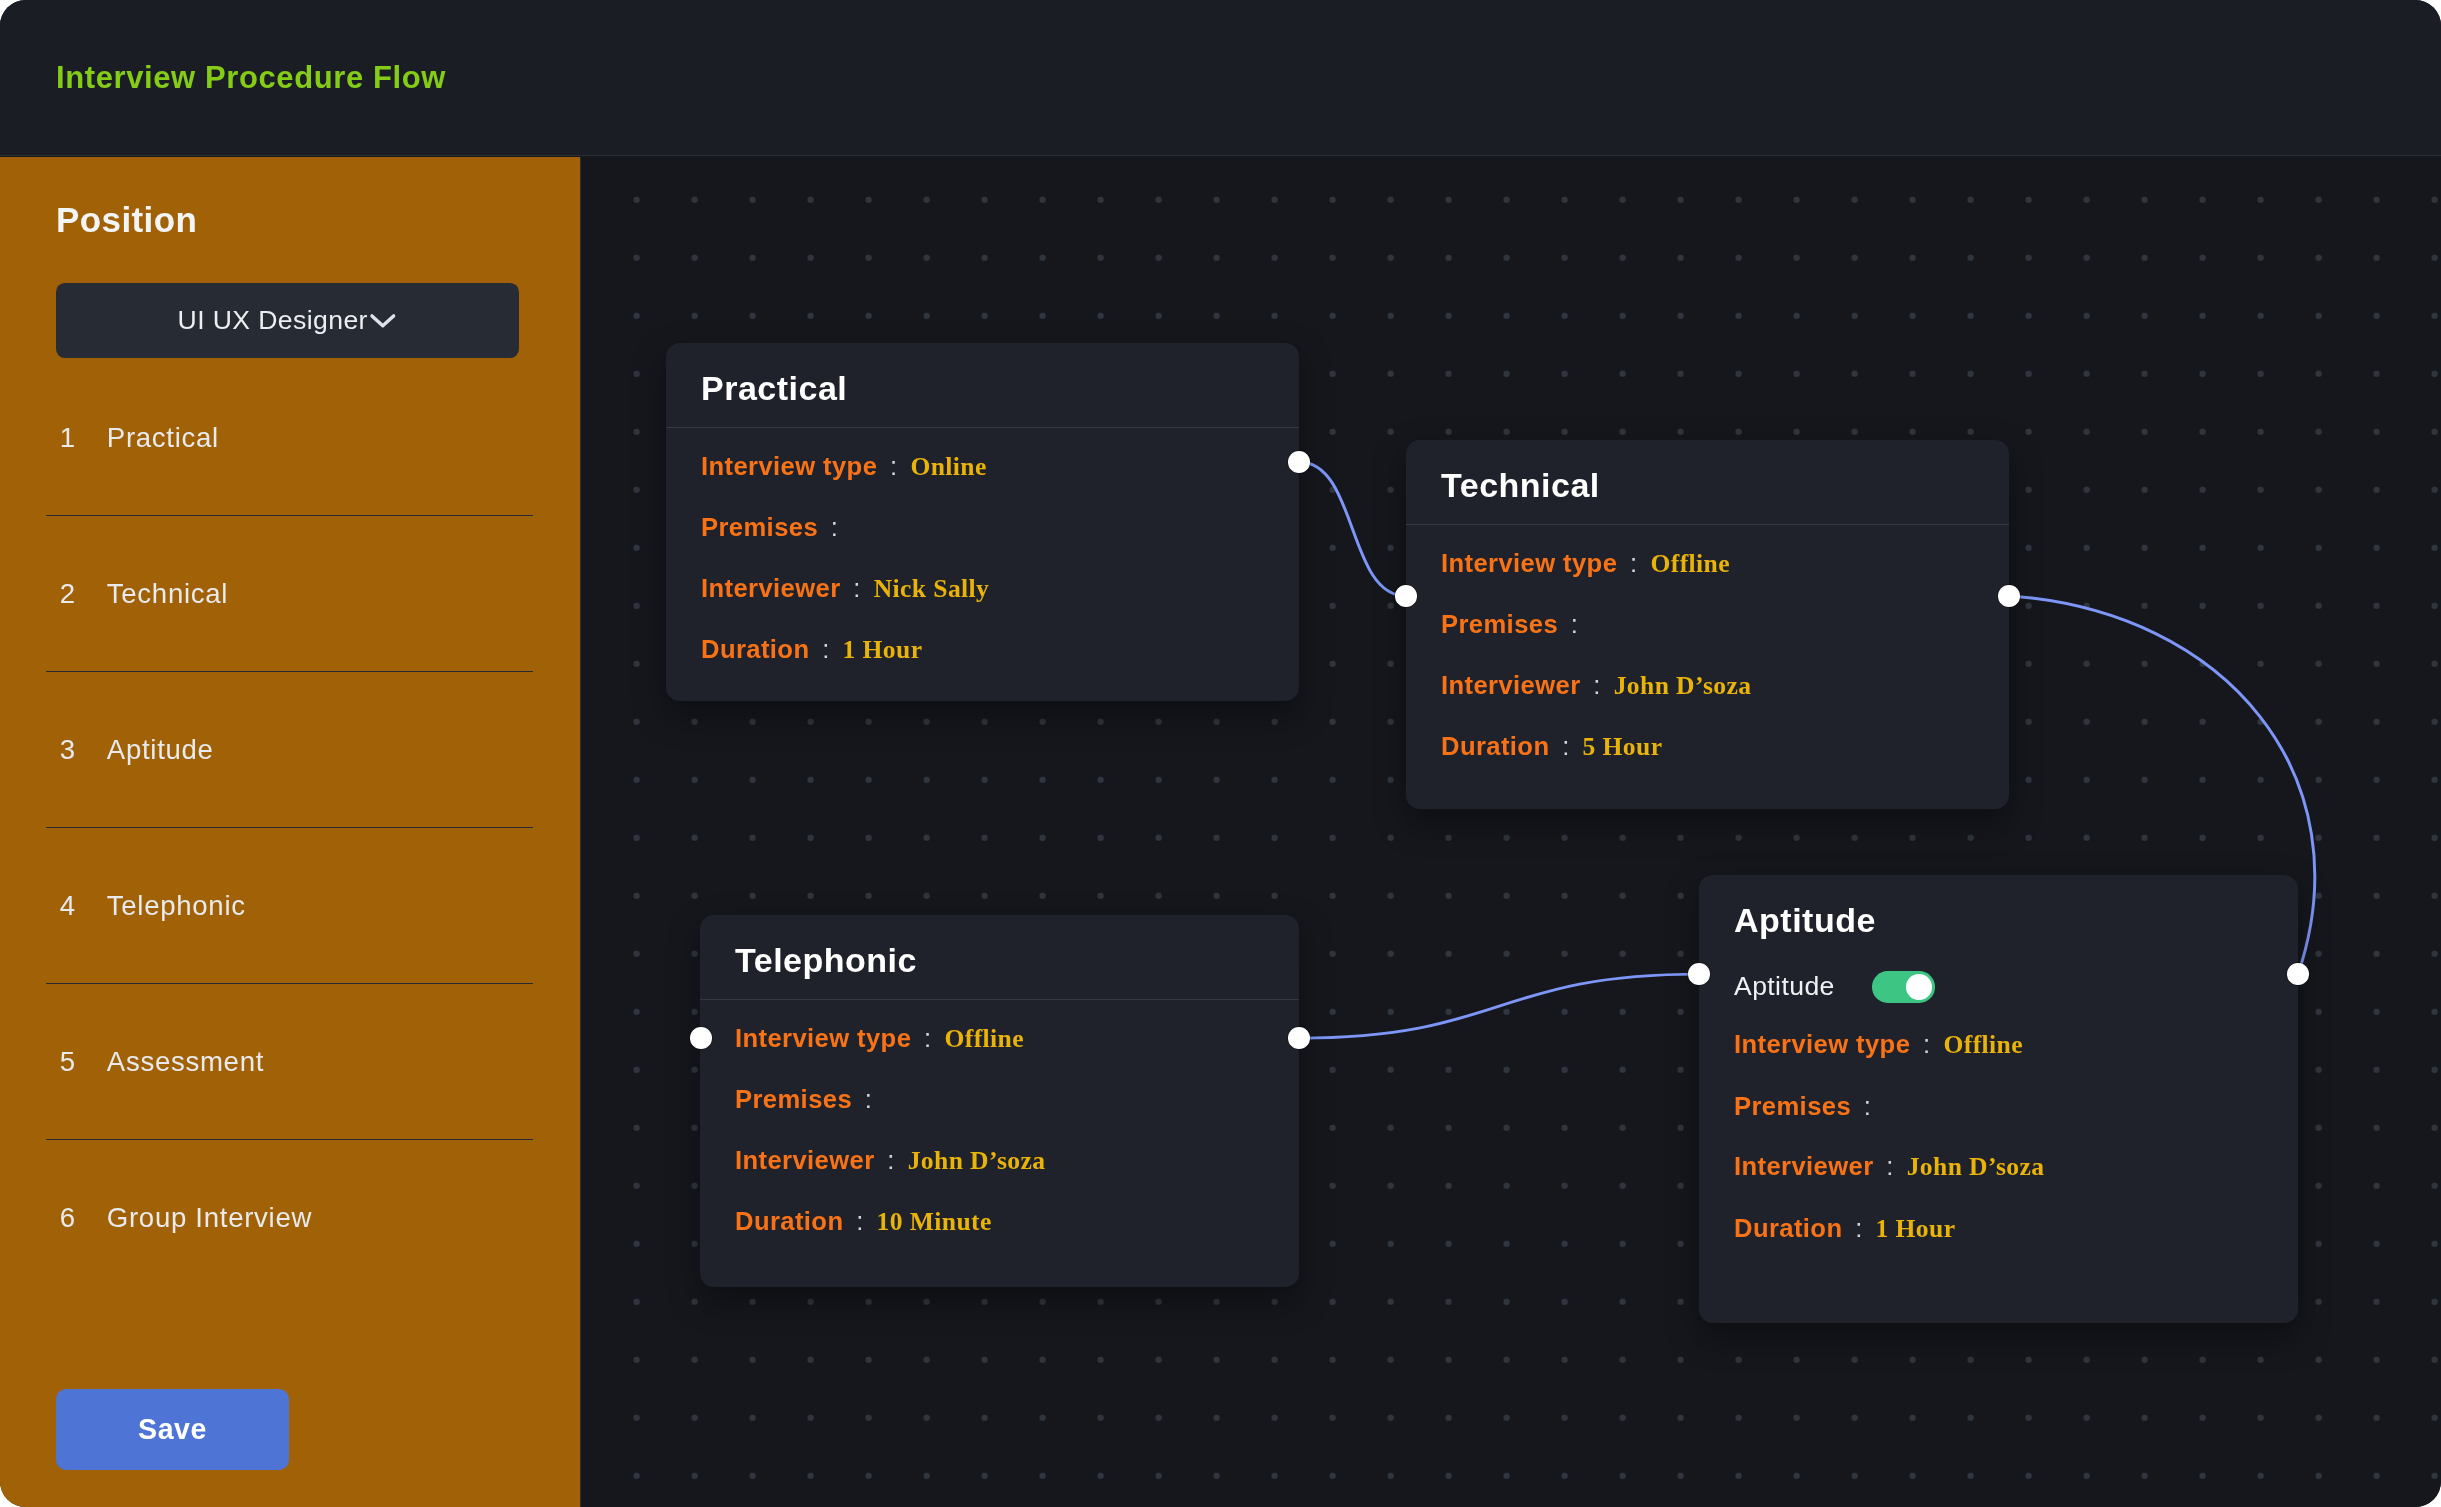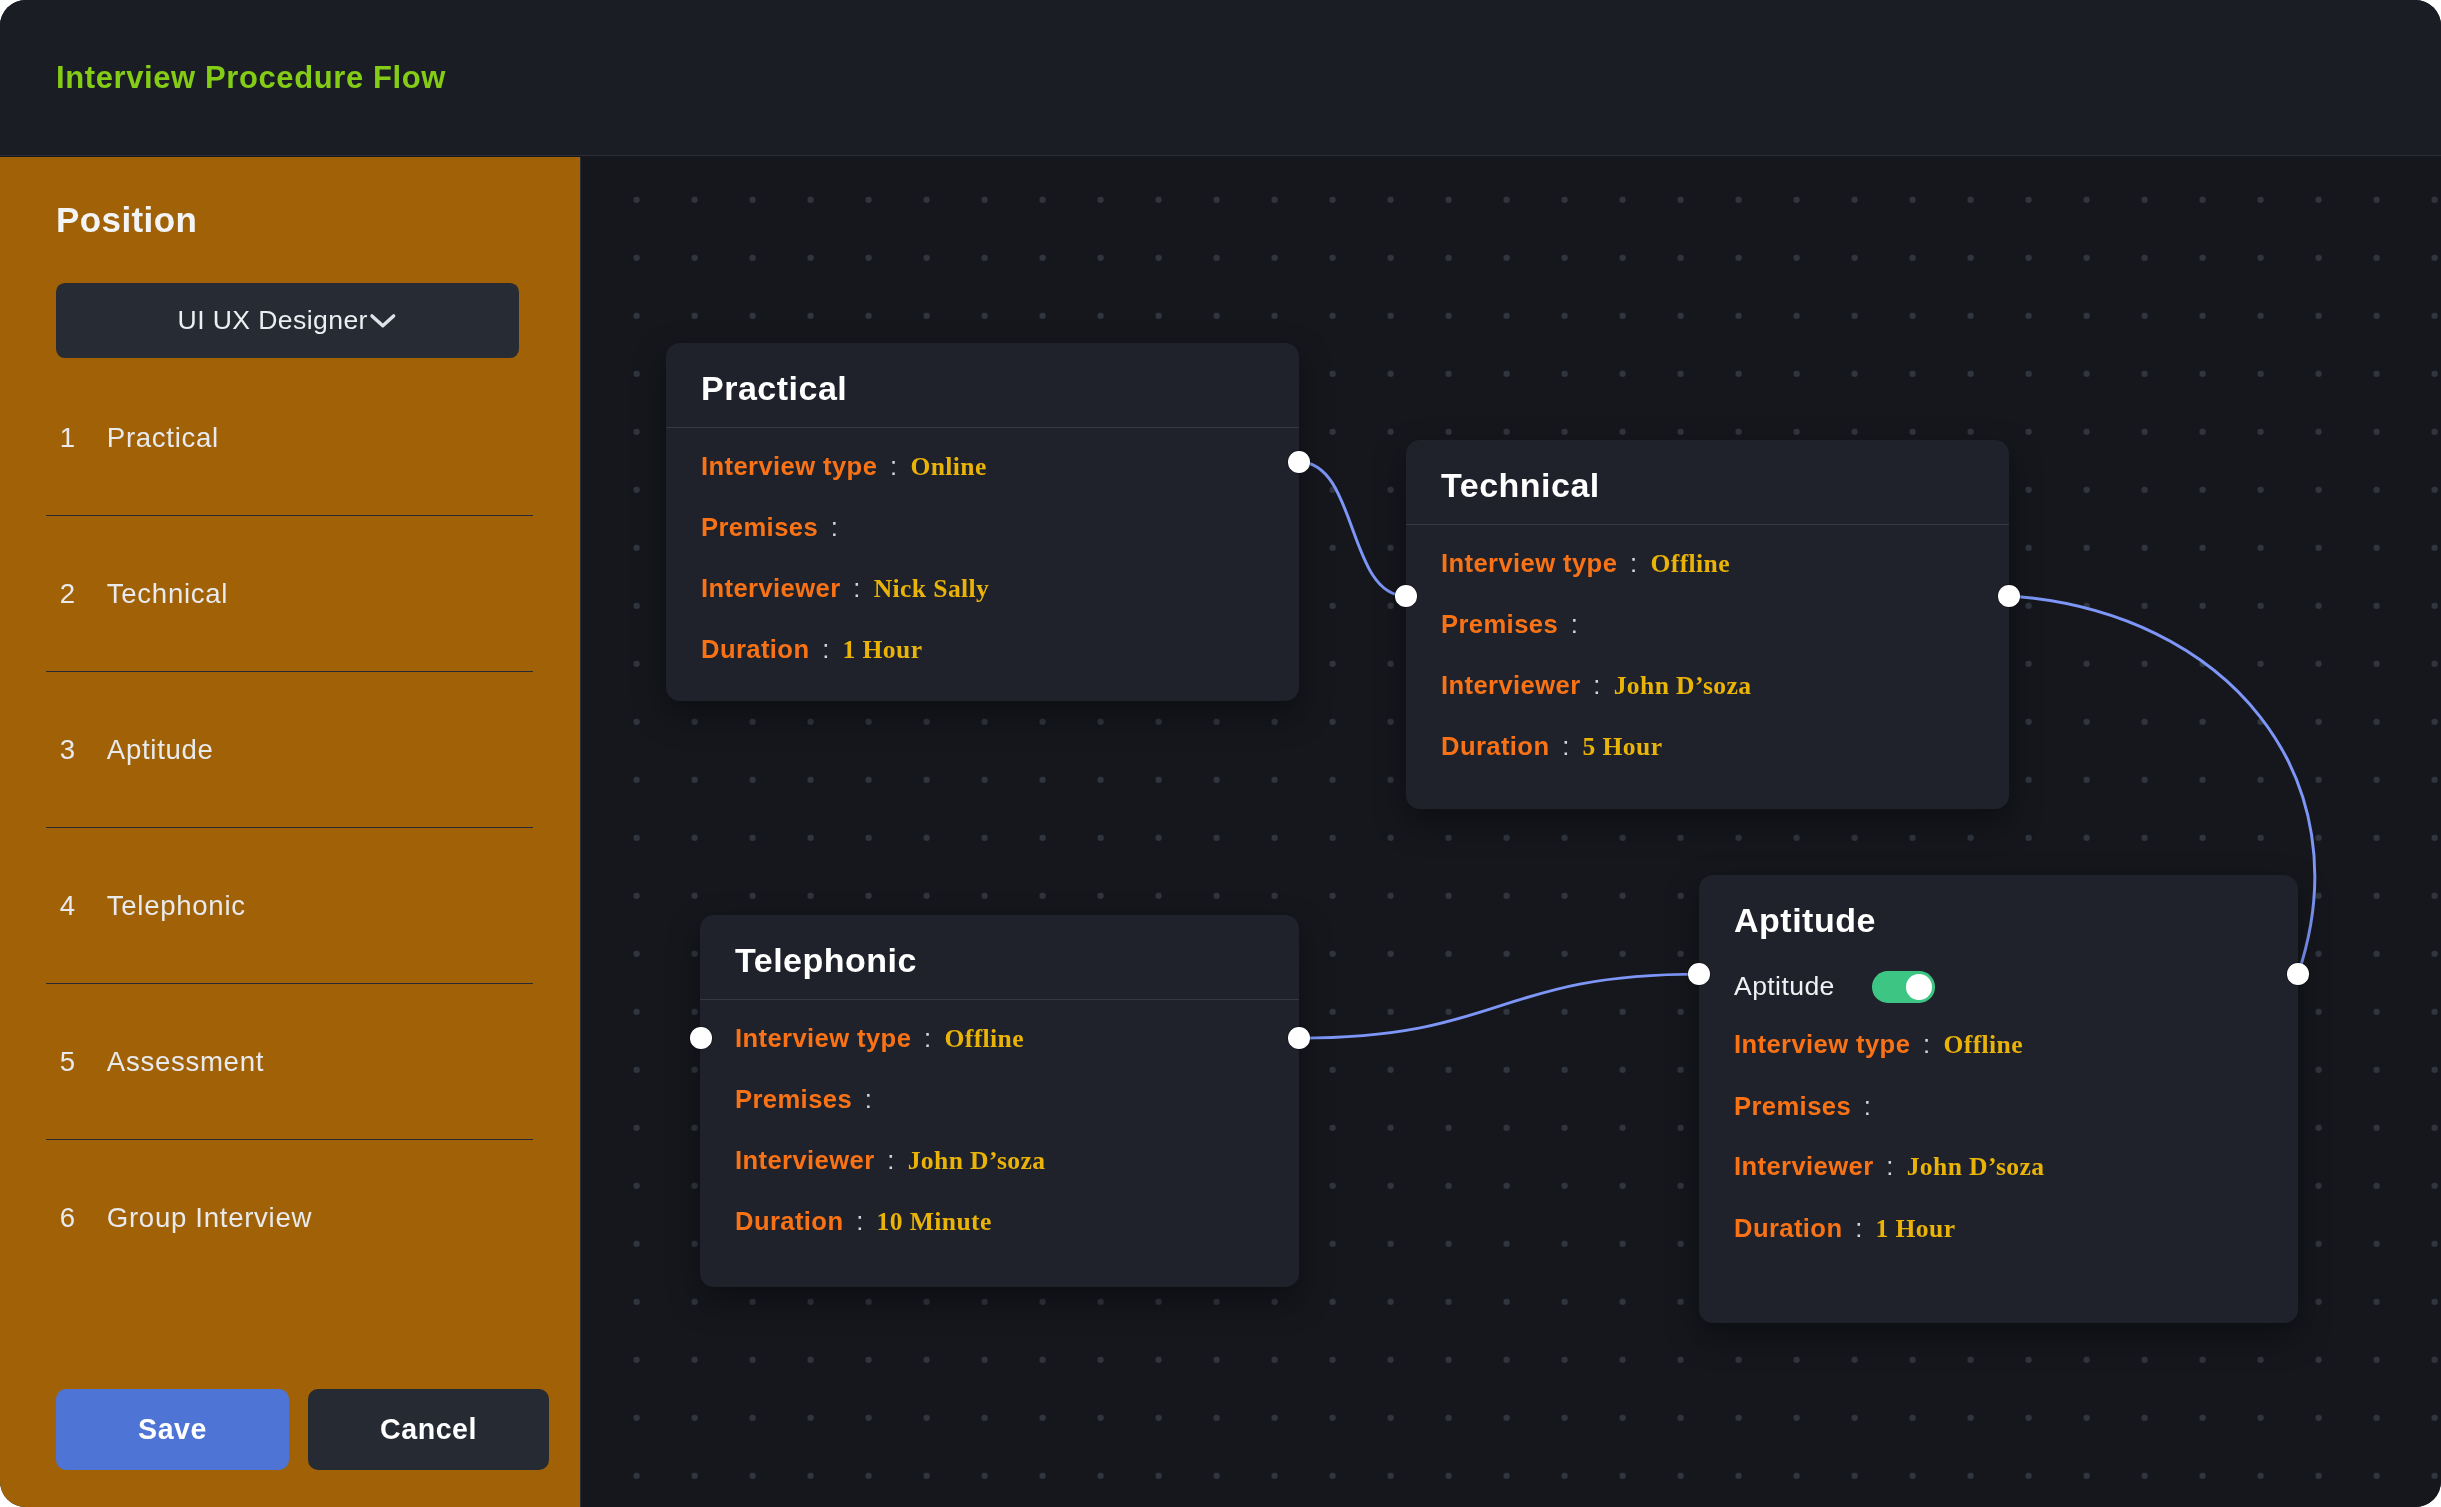--- a/index.html
+++ b/index.html
@@ -26,21 +26,21 @@
   .dropdown-value { font-size:26.6px; color:#eceef1; font-weight:500; letter-spacing:0.4px; }
   .chevron svg { display:block; }
 
   .nav-list { position:absolute; left:46px; top:203px; width:487px; }
   .nav-item { height:156px; display:flex; align-items:center;
               border-bottom:1px solid #262a32; padding-left:13.8px; cursor:pointer; }
   .nav-item:last-child { border-bottom:none; }
   .nav-num { width:47px; font-size:27.6px; color:#e8eaed; }
   .nav-label { font-size:27.6px; color:#e8eaed; letter-spacing:0.7px; }
 
-  .btn-row { position:absolute; left:56px; bottom:37px; display:flex; gap:19px; }
+  .btn-row { position:absolute; left:56px; bottom:37px; display:flex; gap:33px; }
   .btn { height:81px; border-radius:9.9px; display:flex; align-items:center;
          justify-content:center; font-size:28.6px; font-weight:600; color:#ffffff;
          cursor:pointer; letter-spacing:0.5px; }
   .btn-save { width:233px; background:#4e74d6; }
   .btn-cancel { width:241px; background:#262a33; }
 
   
   .canvas { position:absolute; left:582px; top:157px; right:0; bottom:0;
             background-color:#15171d;
             background-image:radial-gradient(circle,#31353e 3px,transparent 3.4px);
@@ -122,21 +122,20 @@
         <span class="nav-label">Assessment</span>
       </div>
       <div class="nav-item">
         <span class="nav-num">6</span>
         <span class="nav-label">Group Interview</span>
       </div>
     </div>
 
     <div class="btn-row">
       <div class="btn btn-save">Save</div>
-      <div class="btn btn-cancel">Cancel</div>
     </div>
   </div>
 
   <div class="canvas"></div>
 
   <svg class="edges" width="2441" height="1507" viewBox="0 0 2478 1530">
     <path d="M 1319 469 C 1378 469 1368 605 1427 605" fill="none" stroke="#7d96f7" stroke-width="3" stroke-linecap="round"></path>
     <path d="M 2039 605 C 2262 620 2400 790 2333 989" fill="none" stroke="#7d96f7" stroke-width="3" stroke-linecap="round"></path>
     <path d="M 1319 1054 C 1525 1054 1519 989 1725 989" fill="none" stroke="#7d96f7" stroke-width="3" stroke-linecap="round"></path>
   </svg>

